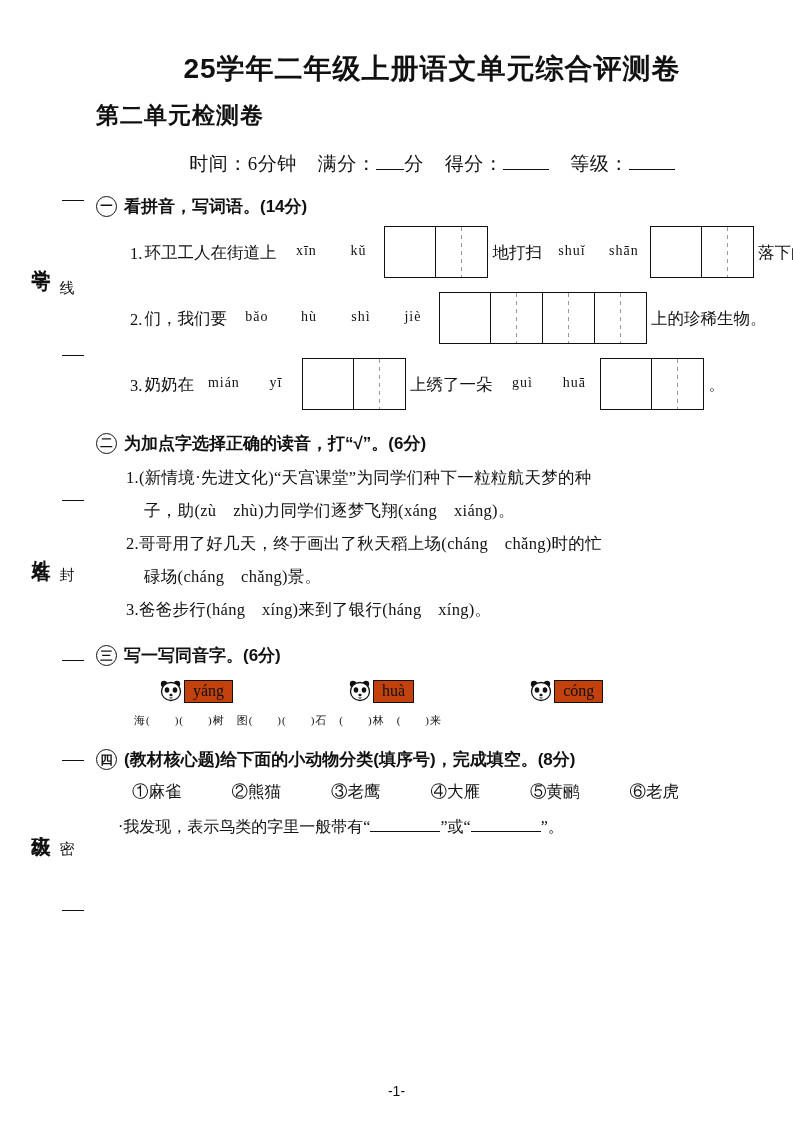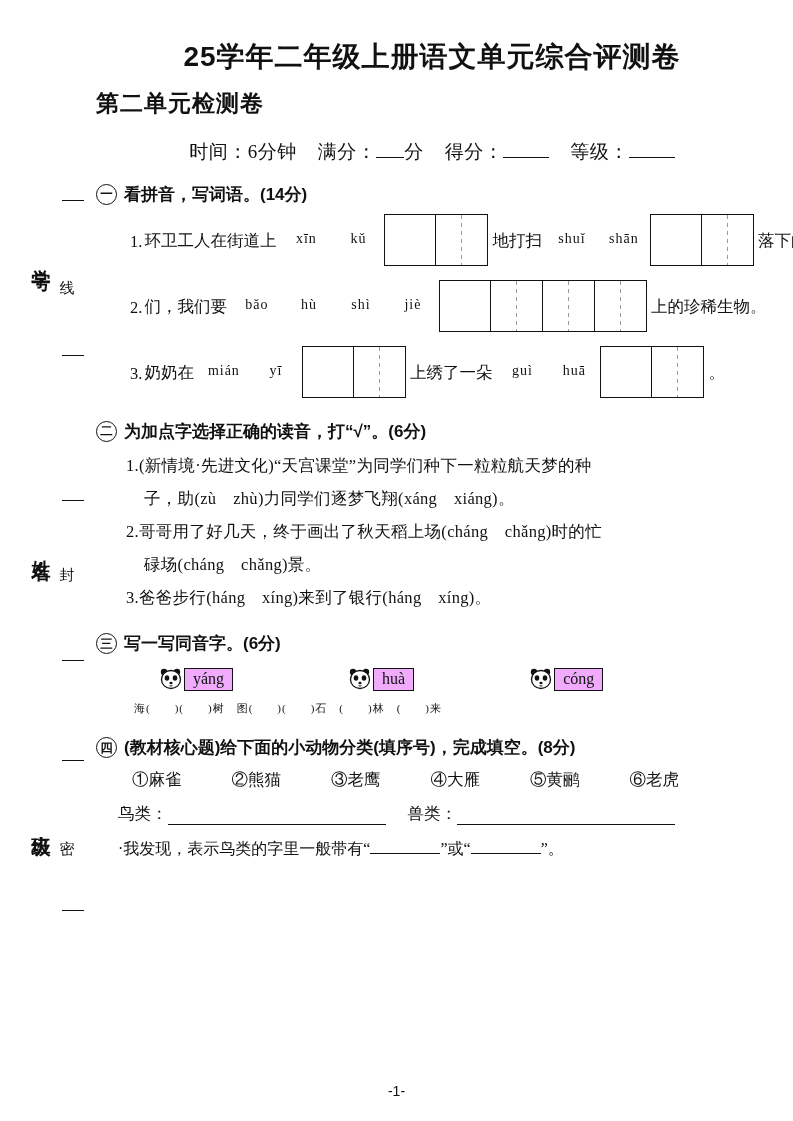--- a/index.html
+++ b/index.html
@@ -39,21 +39,21 @@
     border-top: 1px solid #111;
   }
   #dash1 { top: 200px; }
   #dash2 { top: 355px; }
   #dash3 { top: 500px; }
   #dash4 { top: 660px; }
   #dash5 { top: 760px; }
   #dash6 { top: 910px; }
 
   
-  .content { position: absolute; left: 96px; top: 0; width: 672px; }
+  .content { position: absolute; left: 96px; top: 12px; width: 672px; }
 
   h1.title {
     text-align: center;
     font-size: 28px;
     font-weight: 700;
     margin: 38px 0 0 0;
     letter-spacing: 1px;
     font-family: "Liberation Sans", sans-serif;
   }
   h2.subtitle {
@@ -136,21 +136,21 @@
     width: 30px; height: 24px; position: relative; display:inline-block;
     flex: 0 0 auto;
   }
   .panda svg { display:block; }
   .pbox {
     border: 1px solid #111;
     padding: 1px 8px 2px 8px;
     font-size: 16px;
     font-family: "Liberation Serif", serif;
     margin-left: -2px;
-    background: #f0abfc;
+    background: #c2410c;
   }
   .blanks-row {
     font-size: 11px; margin-top: 10px; padding-left: 38px; letter-spacing: 1px;
   }
 
   
   .animals { font-size: 16.5px; margin-top: 10px; padding-left: 36px; display:flex; gap: 50px; }
   .cat-row { font-size: 16.5px; margin-top: 12px; padding-left: 22px; display:flex; }
   .cat-row .lbl { white-space: nowrap; }
   .uline { display:inline-block; border-bottom: 1px solid #111; }
@@ -348,27 +348,20 @@
 
       <div class="animals">
         <span>①麻雀</span>
         <span>②熊猫</span>
         <span>③老鹰</span>
         <span>④大雁</span>
         <span>⑤黄鹂</span>
         <span>⑥老虎</span>
       </div>
 
-      <div class="cat-row">
-        <span class="lbl">鸟类：</span>
-        <span class="uline" style="width:218px;"></span>
-        <span style="display:inline-block;width:22px;"></span>
-        <span class="lbl">兽类：</span>
-        <span class="uline" style="width:218px;"></span>
-      </div>
 
       <div class="note">
         <span>·我发现，表示鸟类的字里一般带有“</span><span class="uline" style="width:70px;"></span><span>”或“</span><span class="uline" style="width:70px;"></span><span>”。</span>
       </div>
     </div>
 
   </div>
 
   <div class="pagenum">-1-</div>
 </div>

